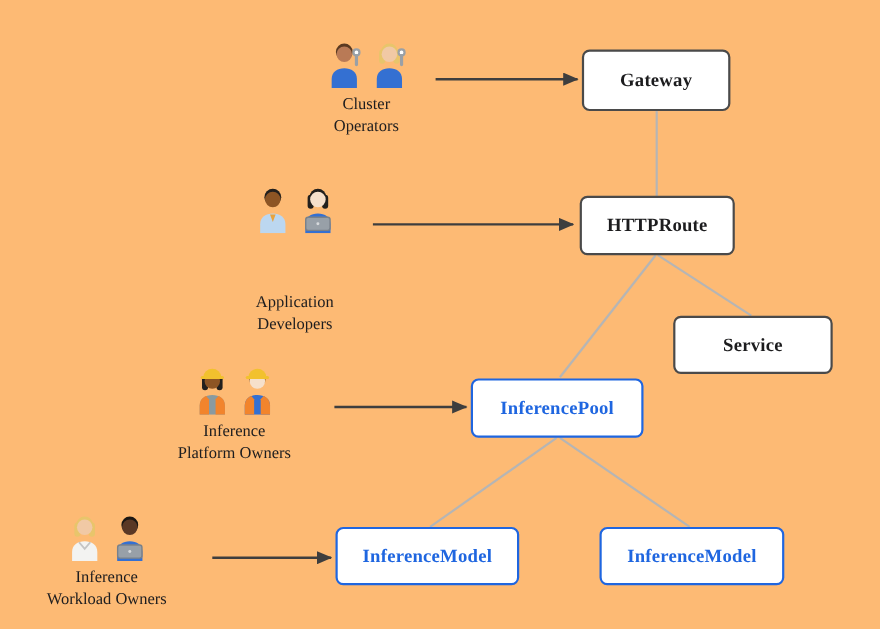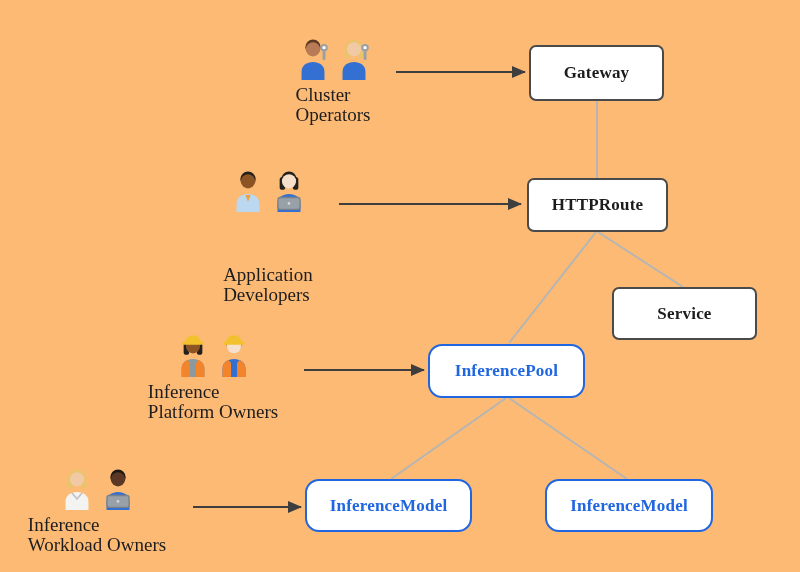--- a/index.html
+++ b/index.html
@@ -7,37 +7,37 @@
     position:relative;width:800px;height:572px;background:#fdba74;overflow:hidden;
     font-family:Liberation Serif, serif;
   }
   .wires{position:absolute;left:0;top:0;width:800px;height:572px;pointer-events:none;}
   .node{
     position:absolute;display:flex;align-items:center;justify-content:center;
     background:#ffffff;border:2px solid #4a4a4a;border-radius:7px;
     font-weight:bold;font-size:17px;color:#1c1c1e;letter-spacing:.2px;
     box-sizing:border-box;z-index:2;
   }
-  .node--blue{border-color:#1f66e0;color:#1f66e0;border-radius:14px;}
+  .node--blue{border-color:#1f66e0;color:#1f66e0;}
   .node-gateway{left:529px;top:45px;width:135px;height:56px;}
   .node-httproute{left:527px;top:178px;width:141px;height:54px;}
   .node-service{left:612px;top:287px;width:145px;height:53px;}
   .node-inferencepool{left:428px;top:344px;width:157px;height:54px;}
   .node-inferencemodel-left{left:305px;top:479px;width:167px;height:53px;}
   .node-inferencemodel-right{left:545px;top:479px;width:168px;height:53px;}
   .actor{
     position:absolute;width:170px;display:flex;flex-direction:column;align-items:center;z-index:2;
   }
   .actor-cluster-operators{left:248px;top:34px;}
   .actor-application-developers{left:183px;top:166px;gap:48px;}
   .actor-inference-platform-owners{left:128px;top:331px;}
   .actor-inference-workload-owners{left:12px;top:464px;}
   .avatars{display:flex;gap:7px;height:46px;align-items:flex-end;}
   .actor-label{
-    margin-top:5px;font-size:19px;line-height:20px;
+    margin-top:5px;font-size:15px;line-height:20px;text-align:center;
     color:#1d1d1f;white-space:pre-line;
   }
 </style>
 </head>
 <body>
 
 <div class="canvas">
 
   <svg class="wires" width="800" height="572" viewBox="0 0 800 572">
     <defs>

